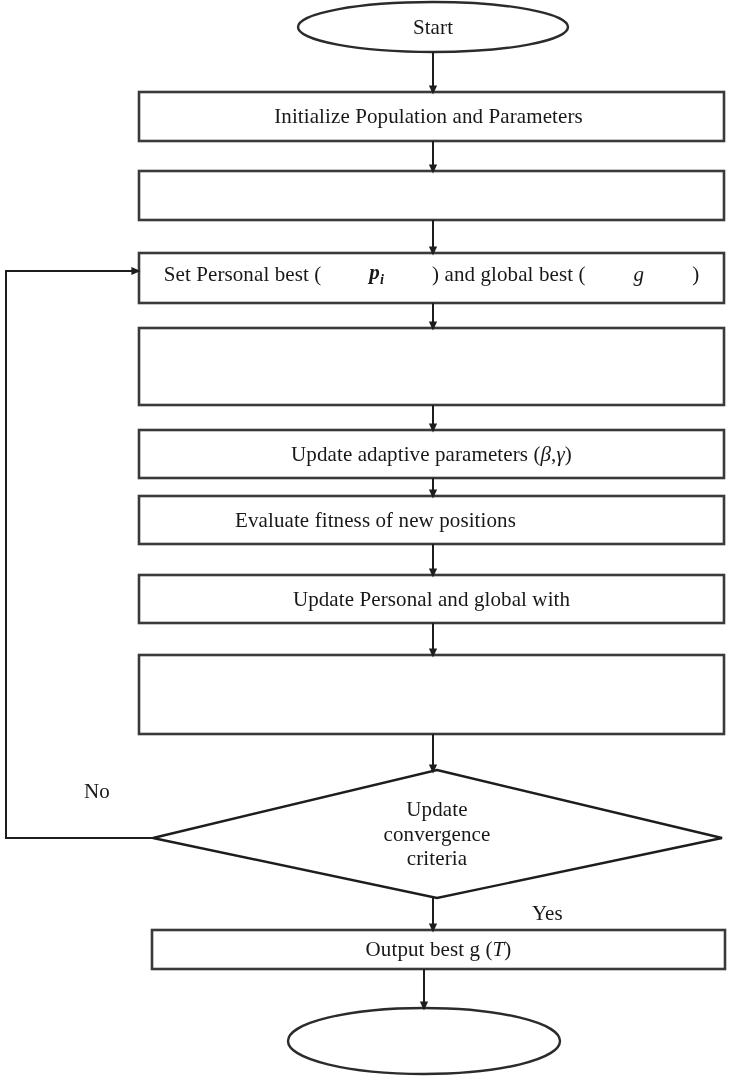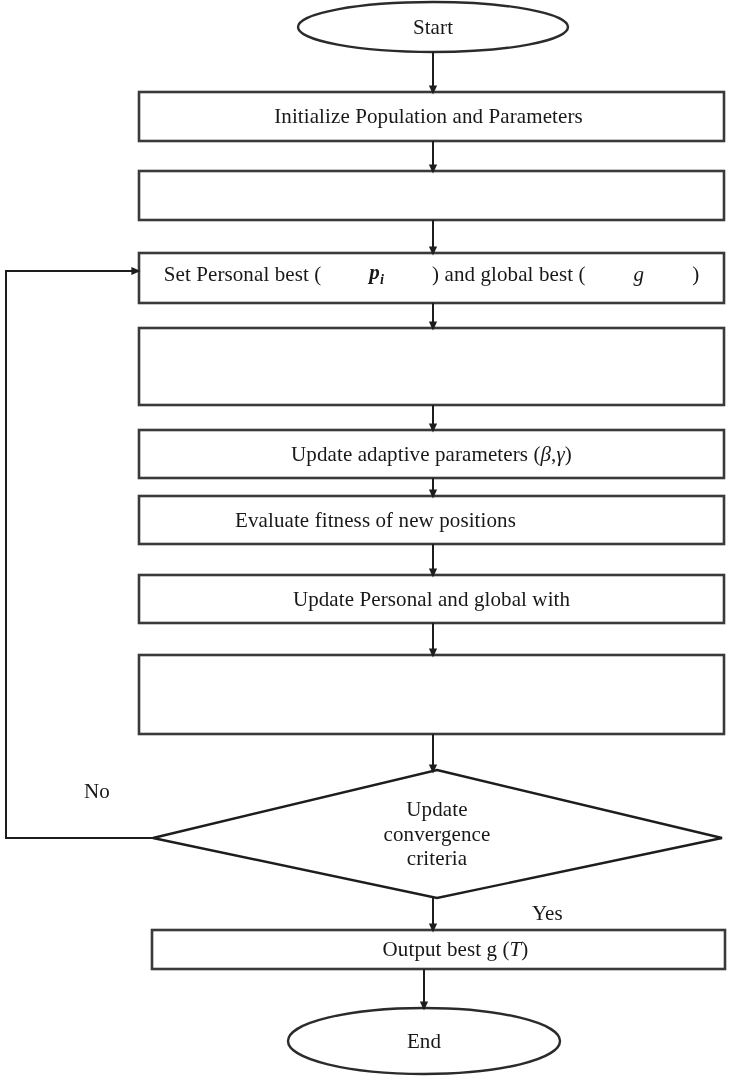--- a/index.html
+++ b/index.html
@@ -130,21 +130,20 @@
 
   <div class="node-label" style="left:139px; top:496px; width:473px; height:48px;">Evaluate fitness of new positions</div>
 
   <div class="node-label" style="left:139px; top:575px; width:585px; height:48px;">Update Personal and global with</div>
 
 
   <div class="node-label" style="left:337px; top:770px; width:200px; height:128px;">Update
 convergence
 criteria</div>
 
-  <div class="node-label" style="left:169px; top:930px; width:573px; height:39px;">Output best g (<i>T</i>)</div>
+  <div class="node-label" style="left:152px; top:930px; width:573px; height:39px;">Output best g (<i>T</i>)</div>
 
-  <div class="node-label terminal" style="left:288px; top:1008px; width:272px; height:66px;">End</div>
 
   <div class="edge-label" style="left:84px; top:779px;">No</div>
 
   <div class="edge-label" style="left:532px; top:901px;">Yes</div>
 
 </div>
 
 </body></html>

